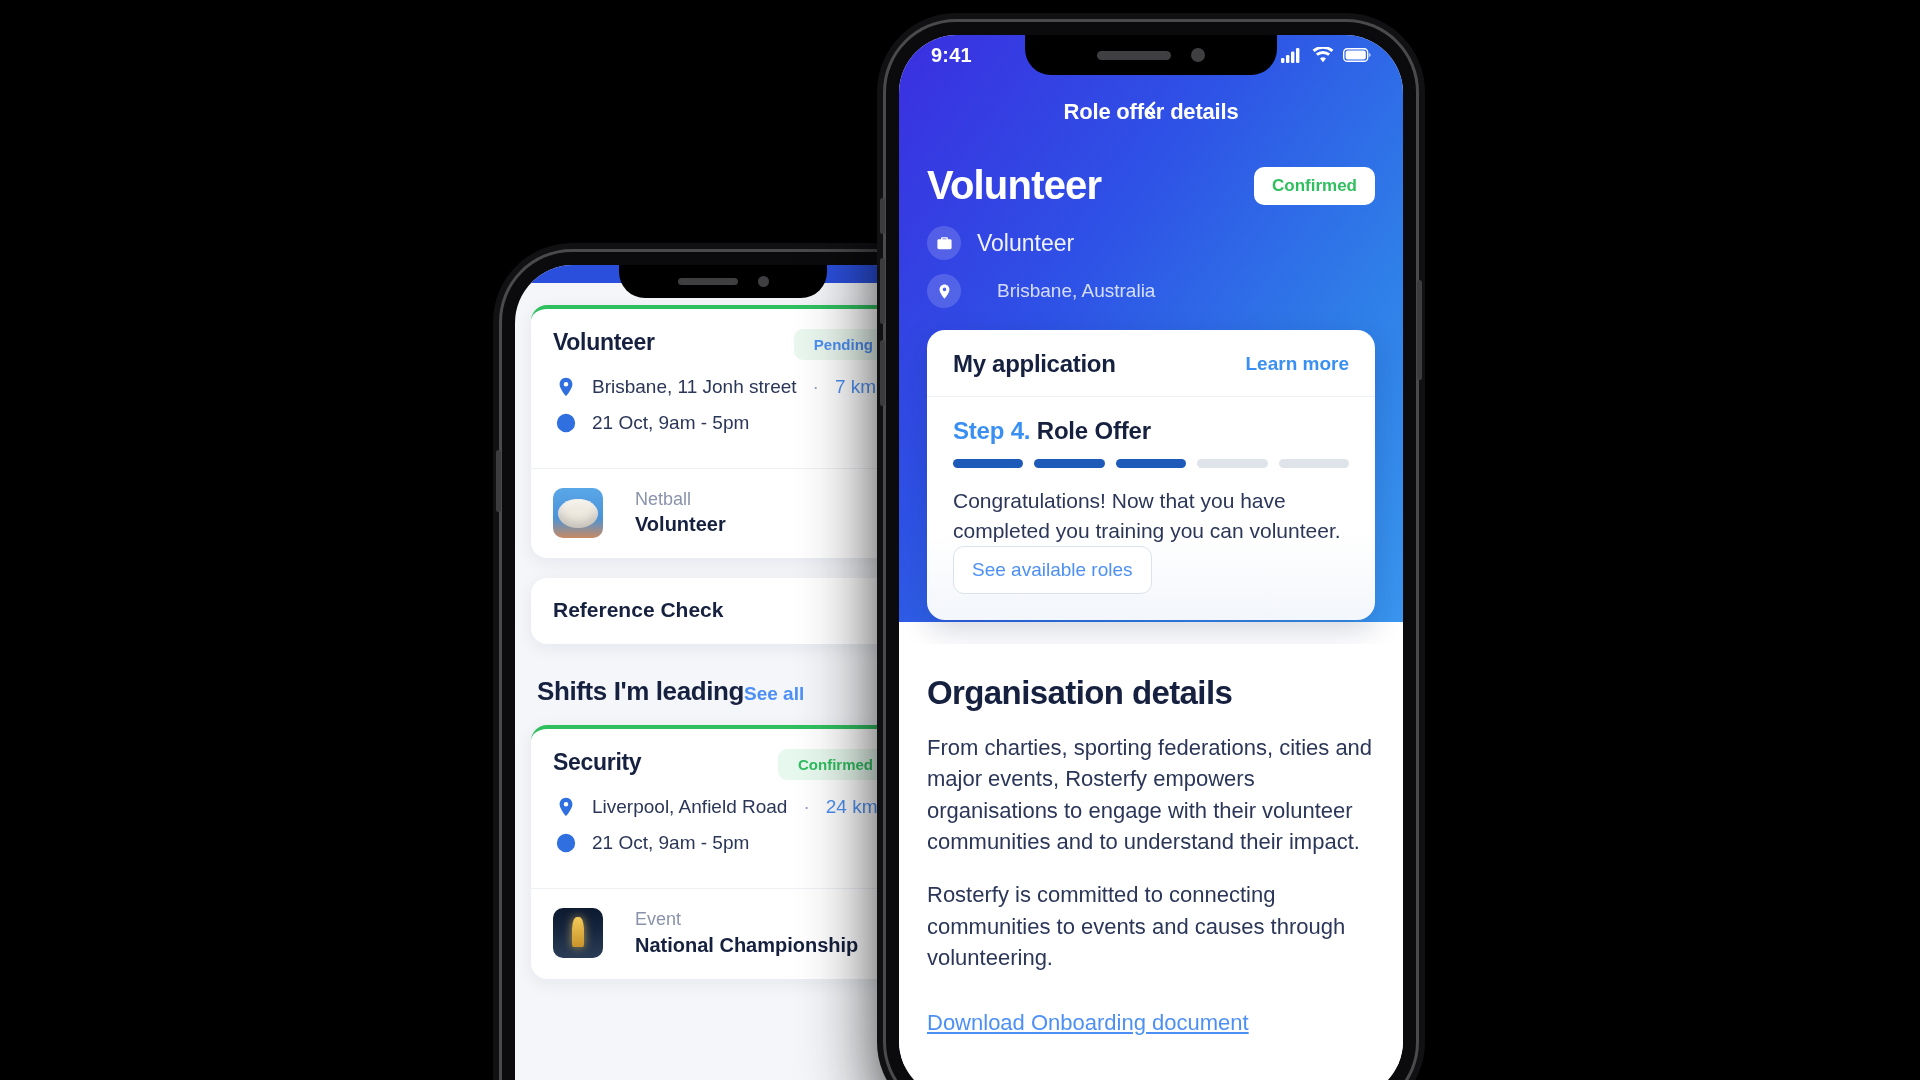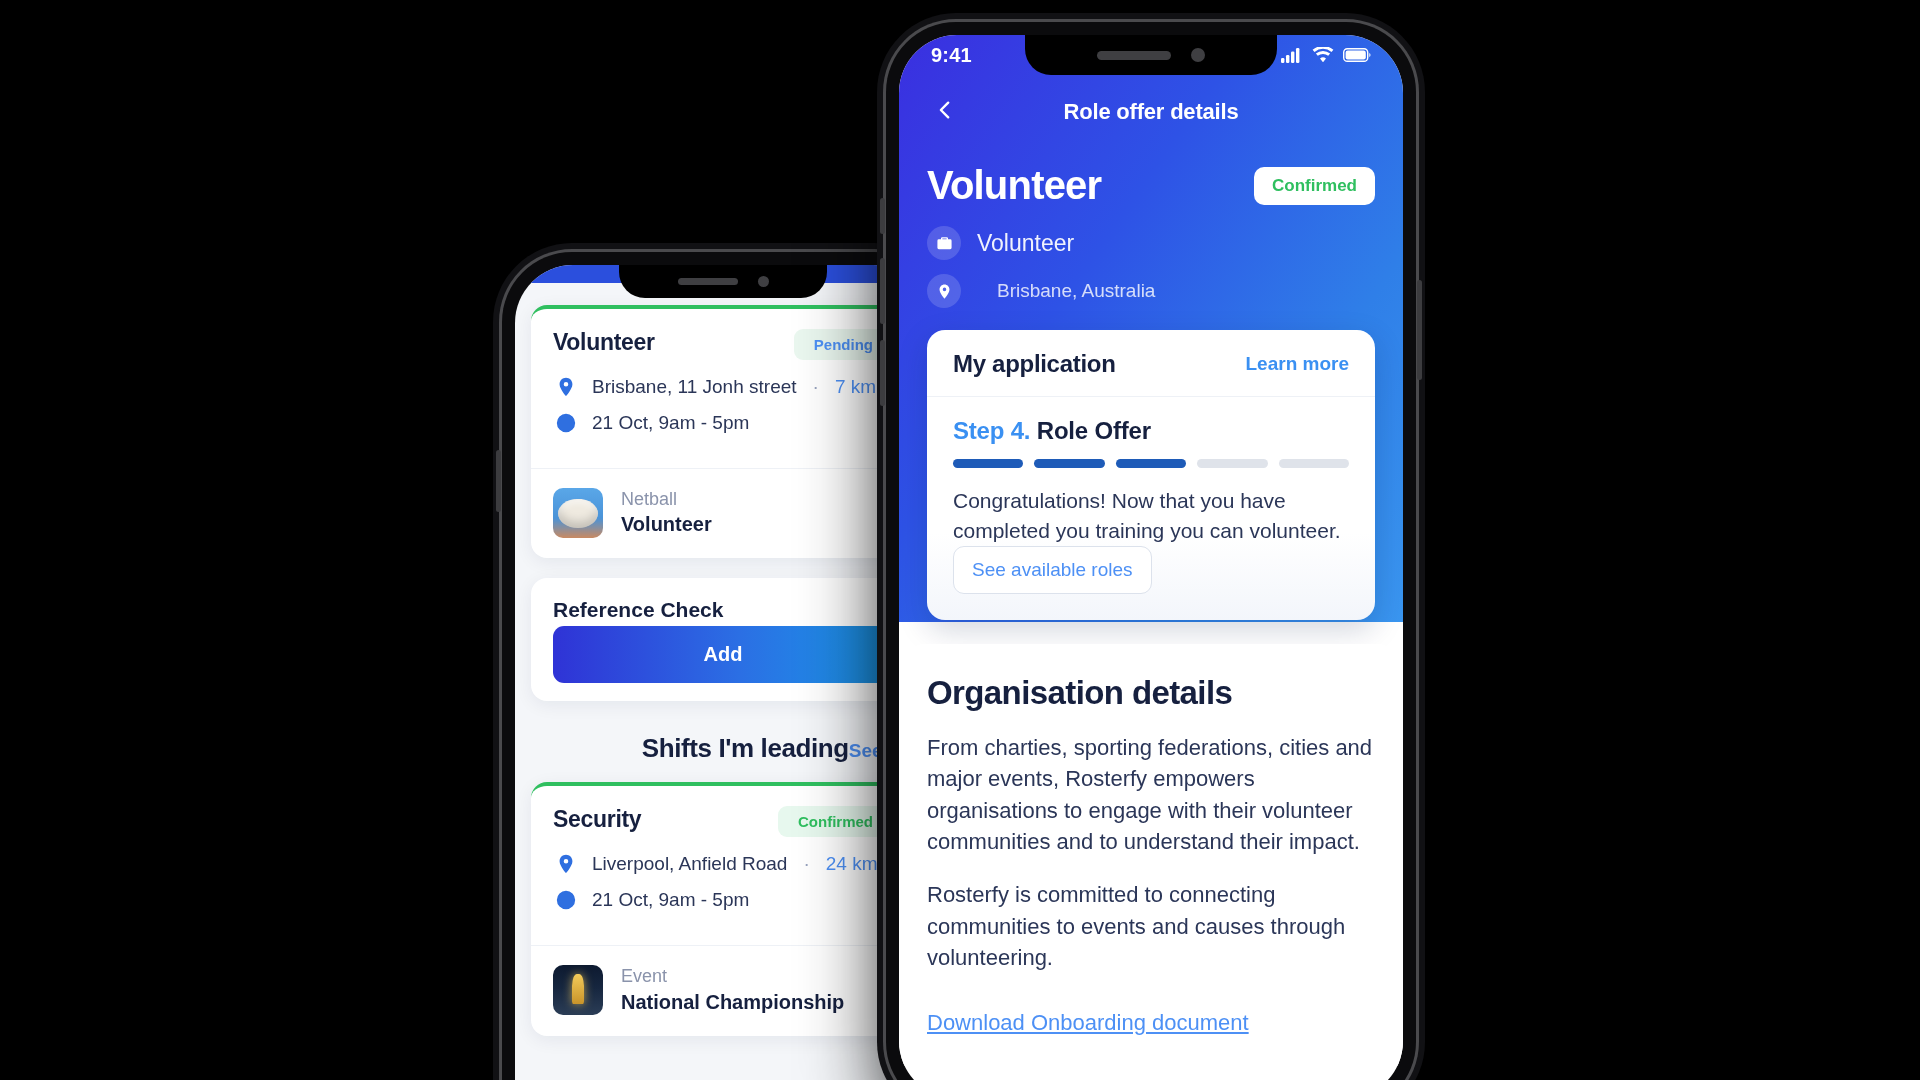--- a/index.html
+++ b/index.html
@@ -99,21 +99,21 @@
 
   .ico-circle {
     flex: 0 0 auto;
     width: 26px; height: 26px;
     display: flex; align-items: center; justify-content: center;
   }
   .ico-circle svg { width: 22px; height: 22px; fill: #2f6fe0; }
 
   .card-sep { height: 1px; background: #eef1f6; margin: 4px 0 0 0; }
 
-  .org-row { display: flex; align-items: center; gap: 18px; padding: 18px 22px 20px 22px; }
+  .org-row { display: flex; align-items: center; gap: 32px; padding: 18px 22px 20px 22px; }
   .org-thumb {
     width: 50px; height: 50px; border-radius: 10px; flex: 0 0 auto;
     overflow: hidden; position: relative; background: #4f9ddd;
   }
   .org-thumb.netball {
     background:
       radial-gradient(circle at 52% 44%, #f3efe7 0 28%, rgba(243,239,231,0) 29%),
       linear-gradient(180deg,#5aa7e8 0%, #4a93d8 60%, #c98a62 100%);
   }
   .org-thumb.netball::after {
@@ -139,21 +139,21 @@
   .ref-title { font-size: 21px; font-weight: 700; color: #16203f; margin-bottom: 4px; }
   .btn-add {
     display: block; width: 100%;
     background: linear-gradient(90deg, #2f33d6 0%, #2b6fe4 55%, #199ae8 100%);
     color: #fff; font-size: 20px; font-weight: 700;
     border: none; border-radius: 11px;
     padding: 17px 0; text-align: center; cursor: pointer;
   }
 
   .section-head {
-    display: flex; align-items: baseline; justify-content: flex-end;
+    display: flex; align-items: baseline; justify-content: flex-start;
     padding: 12px 22px 18px 22px;
   }
   .section-title { font-size: 26px; font-weight: 700; color: #16203f; letter-spacing: -.4px; }
   .section-link  { font-size: 19px; color: #4d90f5; font-weight: 600; cursor: pointer; }
 
   
   #phone-front {
     left: 886px; top: 22px;
     width: 530px; height: 1090px;
   }
@@ -174,20 +174,21 @@
   }
   .status-time { letter-spacing: .2px; }
   .status-icons { display: flex; align-items: center; gap: 9px; }
   .status-icons svg { display: block; }
 
   .nav-bar {
     height: 74px;
     display: flex; align-items: center;
     padding: 0 26px;
     position: relative;
+    justify-content: center;
   }
   .nav-back {
     width: 40px; height: 40px;
     display: flex; align-items: center; justify-content: center;
     cursor: pointer;
   }
   .nav-back svg { width: 22px; height: 22px; stroke: #fff; stroke-width: 2.6; fill: none; }
   .nav-title {
     position: absolute; left: 0; right: 0; text-align: center;
     color: #fff; font-size: 22px; font-weight: 700; letter-spacing: -.2px;
@@ -342,21 +343,20 @@
             <div>
               <div class="org-label">Netball</div>
               <div class="org-name">Volunteer</div>
             </div>
           </div>
         </div>
 
         <div class="card">
           <div class="card-pad">
             <div class="ref-title">Reference Check</div>
-            <button class="btn-add">Add</button>
           </div>
         </div>
 
         <div class="section-head">
           <div class="section-title">Shifts I'm leading</div>
           <div class="section-link">See all</div>
         </div>
 
         <div class="card green-top" style="margin-bottom:0;">
           <div class="card-pad">

